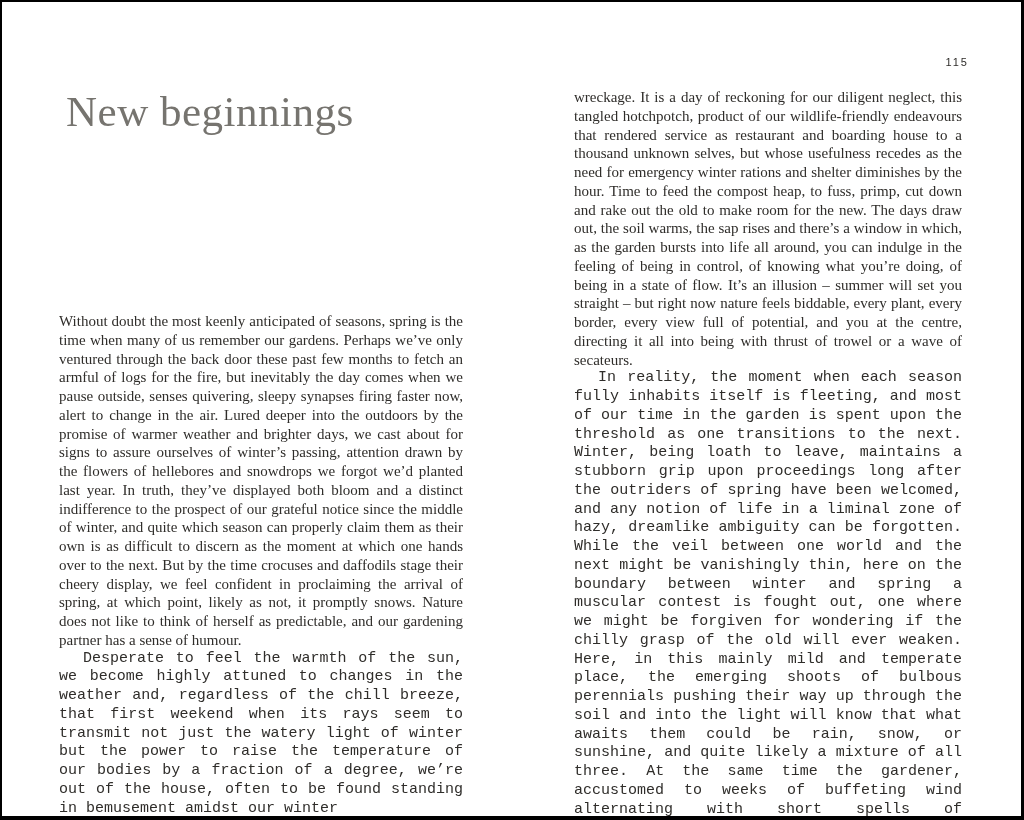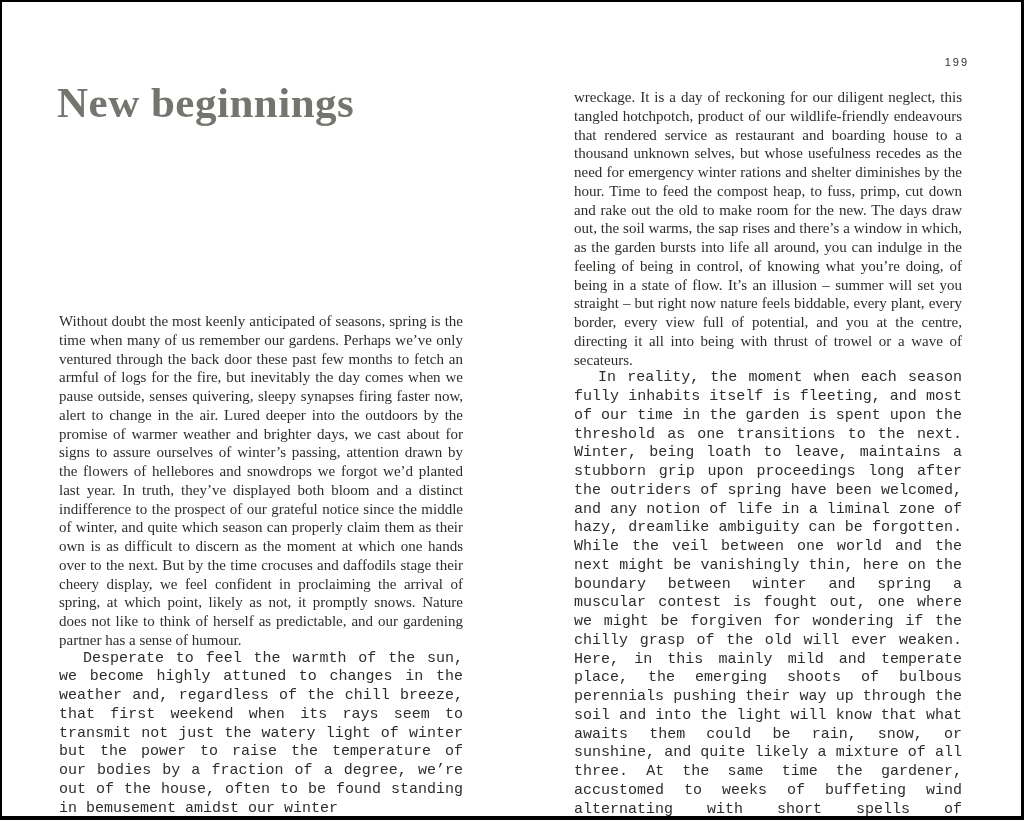--- a/index.html
+++ b/index.html
@@ -28,23 +28,23 @@
     text-align: right;
     font-family: "Liberation Sans", sans-serif;
     font-size: 11px;
     letter-spacing: 2px;
     color: #2f2d2a;
   }
   .chapter-title {
     position: absolute;
     left: 55px;
     top: 76px;
-    margin: 0;
+    margin: 9px;
     font-size: 43px;
-    font-weight: 700;
+    font-weight: 400;
     letter-spacing: 0.5px;
     color: #76746f;
     font-family: "Liberation Serif", serif;
     white-space: nowrap;
   }
   .text-column {
     position: absolute;
     text-align: justify;
     text-justify: inter-word;
     hyphens: none;
@@ -69,21 +69,21 @@
   .para.indented {
     text-indent: 24px;
     font-family: Liberation Mono, monospace;
   }
 </style>
 </head>
 <body>
 
 <div class="sheet">
 
-  <div class="page-number">199</div>
+  <div class="page-number">115</div>
 
   <h1 class="chapter-title">New beginnings</h1>
 
   <div class="text-column left">
     <p class="para">Without doubt the most keenly anticipated of seasons, spring is the time when many of us remember our gardens. Perhaps we’ve only ventured through the back door these past few months to fetch an armful of logs for the fire, but inevitably the day comes when we pause outside, senses quivering, sleepy synapses firing faster now, alert to change in the air. Lured deeper into the outdoors by the promise of warmer weather and brighter days, we cast about for signs to assure ourselves of winter’s passing, attention drawn by the flowers of hellebores and snowdrops we forgot we’d planted last year. In truth, they’ve displayed both bloom and a distinct indifference to the prospect of our grateful notice since the middle of winter, and quite which season can properly claim them as their own is as difficult to discern as the moment at which one hands over to the next. But by the time crocuses and daffodils stage their cheery display, we feel confident in proclaiming the arrival of spring, at which point, likely as not, it promptly snows. Nature does not like to think of herself as predictable, and our gardening partner has a sense of humour.</p>
     <p class="para indented">Desperate to feel the warmth of the sun, we become highly attuned to changes in the weather and, regardless of the chill breeze, that first weekend when its rays seem to transmit not just the watery light of winter but the power to raise the temperature of our bodies by a fraction of a degree, we’re out of the house, often to be found standing in bemusement amidst our winter</p>
   </div>
 
   <div class="text-column right">
     <p class="para">wreckage. It is a day of reckoning for our diligent neglect, this tangled hotchpotch, product of our wildlife-friendly endeavours that rendered service as restaurant and boarding house to a thousand unknown selves, but whose usefulness recedes as the need for emergency winter rations and shelter diminishes by the hour. Time to feed the compost heap, to fuss, primp, cut down and rake out the old to make room for the new. The days draw out, the soil warms, the sap rises and there’s a window in which, as the garden bursts into life all around, you can indulge in the feeling of being in control, of knowing what you’re doing, of being in a state of flow. It’s an illusion – summer will set you straight – but right now nature feels biddable, every plant, every border, every view full of potential, and you at the centre, directing it all into being with thrust of trowel or a wave of secateurs.</p>

